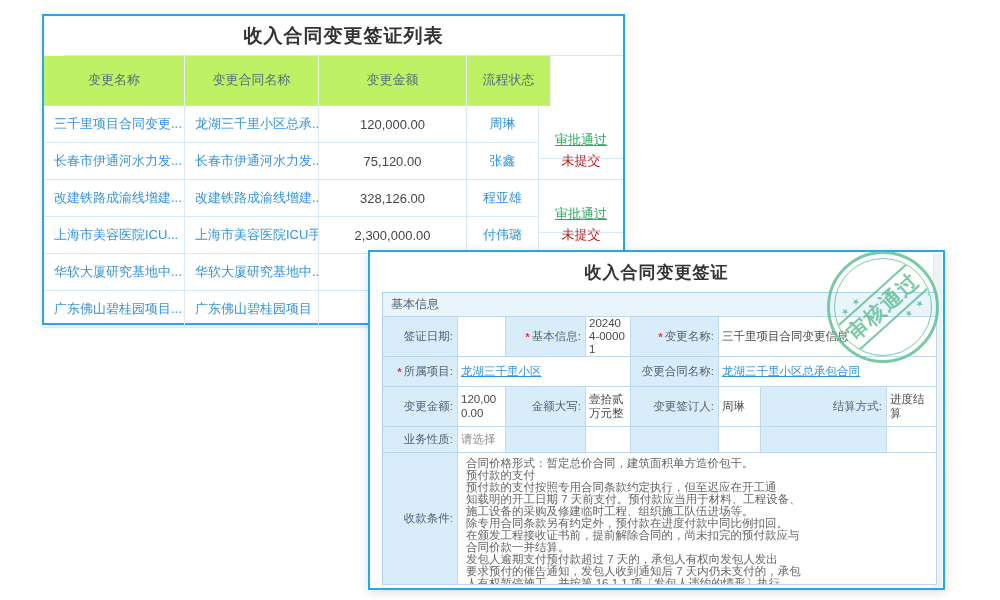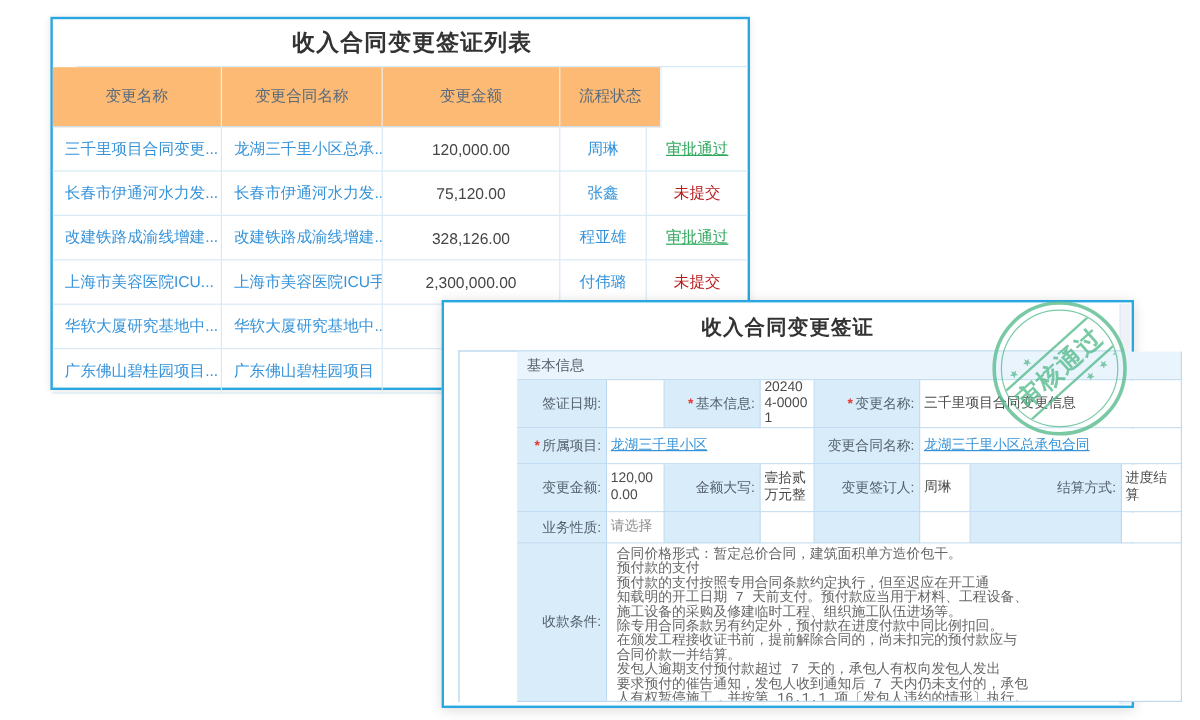--- a/index.html
+++ b/index.html
@@ -15,50 +15,50 @@
   .ltable { width:100%; }
   .lrow { display:flex; width:100%; }
   .lcell { border-right:1px solid #d9e9f6; border-bottom:1px solid #d9e9f6;
     display:flex; align-items:center; font-size:13px; color:#454545; overflow:hidden; white-space:nowrap; }
   .lcell:last-child { border-right:none; }
   .c-name { width:141px; padding-left:10px; }
   .c-contract { width:134px; padding-left:10px; }
   .c-amount { width:148px; justify-content:center; }
   .c-signer { width:72px; justify-content:center; }
   .c-status { width:84px; justify-content:center; }
-  .lhead .lcell { height:50px; background:#fdba74; color:#5a6b7c; justify-content:center;
+  .lhead .lcell { height:50px; background:#bef264; color:#5a6b7c; justify-content:center;
     padding-left:0; text-align:center; white-space:normal; line-height:1.25; border-right:1px solid #e8f3fb; border-bottom:1px solid #c9dff0;}
   .lbody .lrow { height:37px; }
   .lbody .lrow .lcell { height:37px; }
   .blue-link { color:#3693d9; }
-  .st-approved { color:#2fa85c; text-decoration:underline; }
+  .st-approved { color:#2fa85c; text-decoration:underline;margin-top:16px; }
   .st-unsubmitted { color:#b91c1c; }
 
   
   .detail-panel { position:absolute; left:368px; top:250px; width:577px; height:340px;
     background:#fff; border:2px solid #29a7e1; z-index:2; box-shadow:0 2px 10px rgba(0,0,0,.15); }
   .detail-title { height:40px; display:flex; align-items:center; justify-content:center;
     font-size:17px; font-weight:bold; color:#333; letter-spacing:1px; }
   .dscroll { position:absolute; top:1px; right:1px; bottom:1px; width:9px;
     background:#eef2f7; border-left:1px solid #e2e8ef; }
 
   .form { position:absolute; left:12px; top:40px; width:554px;
     display:grid; grid-template-columns:75px 48px 80px 45px 88px 42px 126px 50px;
     grid-auto-rows:min-content; border-top:1px solid #aed3ec; border-left:1px solid #aed3ec;
-    font-size:11.5px; color:#4a4a4a;padding-left:48px; }
+    font-size:11.5px; color:#4a4a4a; }
   .fcell { border-right:1px solid #bcd9ef; border-bottom:1px solid #bcd9ef;
     display:flex; align-items:center; overflow:hidden; }
   .sec { grid-column:1 / span 8; height:24px; background:#eaf4fc; color:#55616d;
     padding-left:8px; font-size:12px; }
   .lbl { background:#d9ecfa; justify-content:flex-end; text-align:right;
     padding:2px 4px 2px 2px; color:#55616d; }
   .val { background:#fff; padding:2px 3px; word-break:break-all; line-height:1.15; }
   .h40 { height:40px; } .h30 { height:30px; } .h26 { height:26px; } .h132 { height:132px; }
   .sp3 { grid-column:span 3; }
-  .sp7 { grid-column:span 7;font-family:Liberation Mono, monospace; }
+  .sp7 { grid-column:span 7; }
   .req { color:#e53935; margin-right:2px; font-weight:bold; }
   .flink { color:#3693d9; text-decoration:underline;text-align:center; }
   .placeholder { color:#8f8f8f; }
   .terms { white-space:pre-line; align-items:flex-start; line-height:12px; font-size:11.5px;
     color:#666; padding:4px 4px 2px 8px; }
 
   
   .stamp { position:absolute; left:827px; top:251px; width:112px; height:112px;
     border:3px solid #56bb8d; border-radius:50%; color:#56bb8d; opacity:.78; z-index:5;
     display:flex; align-items:center; justify-content:center; pointer-events:none; }

